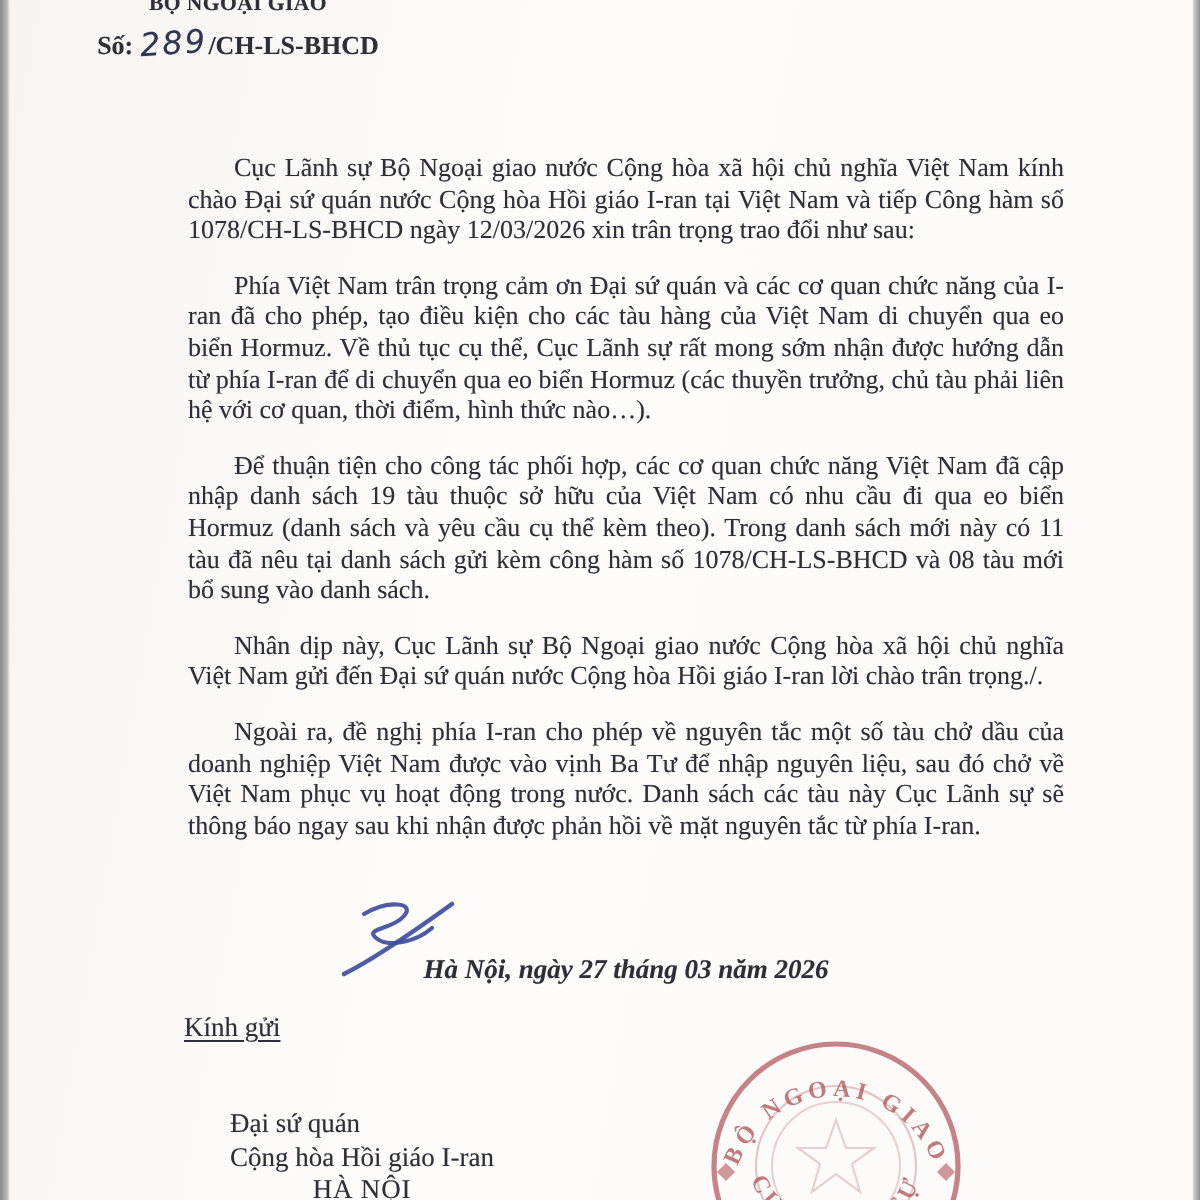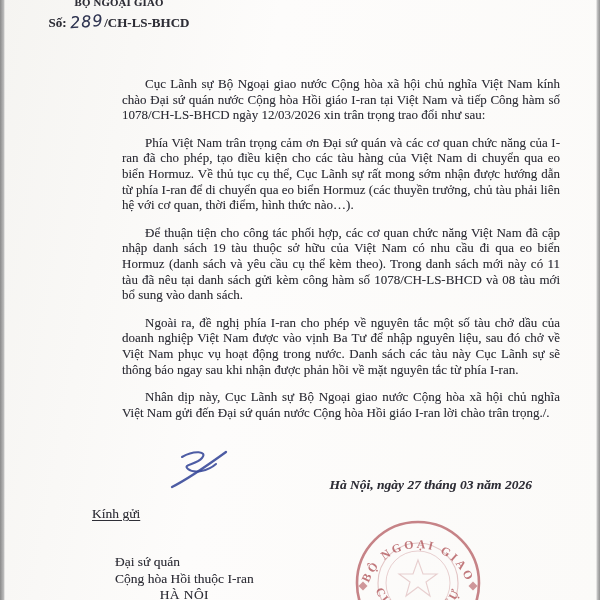--- a/index.html
+++ b/index.html
@@ -20,26 +20,26 @@
   .number-line{margin-top:4px;font-weight:bold;font-size:13px;line-height:18px;
     text-shadow:0 0 .5px rgba(40,40,55,.3);}
   .hand-number{
     display:inline-block;font-family:"DejaVu Sans",sans-serif;font-style:italic;
     font-weight:500;font-size:16px;color:#2f3552;transform:rotate(-4deg);
     margin:0 1px 0 3px;letter-spacing:1px;
   }
 
   .body-text{position:absolute;left:94px;top:76px;width:438px;
     font-size:13px;line-height:15.6px;text-align:justify;
-    text-shadow:0 0 .5px rgba(40,40,55,.32);margin-left:28px;}
+    text-shadow:0 0 .5px rgba(40,40,55,.32);}
   .body-text p{margin:0 0 12px 0;text-indent:23px;}
 
   .sig-mark{position:absolute;left:170px;top:449px;}
 
-  .date-line{position:absolute;left:94px;top:477px;width:438px;text-align:right;
+  .date-line{position:absolute;left:94px;top:477px;width:438px;text-align:center;
     font-style:italic;font-weight:bold;font-size:13.5px;
     text-shadow:0 0 .5px rgba(40,40,55,.32);}
 
   .kinh-gui{position:absolute;left:92px;top:506px;font-size:13.5px;
     text-decoration:underline;text-underline-offset:2px;
     text-shadow:0 0 .5px rgba(40,40,55,.32);}
 
   .address{position:absolute;left:115px;top:554px;font-size:13.5px;line-height:16.5px;
     text-shadow:0 0 .5px rgba(40,40,55,.32);}
   .address .caps-ul{text-decoration:underline;text-underline-offset:2px;letter-spacing:.4px;text-align:center;}
@@ -58,36 +58,36 @@
     <div class="lh-line">BỘ NGOẠI GIAO</div>
     <div class="number-line">
       <span>Số:</span><span class="hand-number">289</span><span>/CH-LS-BHCD</span>
     </div>
   </header>
 
   <main class="body-text">
     <p>Cục Lãnh sự Bộ Ngoại giao nước Cộng hòa xã hội chủ nghĩa Việt Nam kính chào Đại sứ quán nước Cộng hòa Hồi giáo I-ran tại Việt Nam và tiếp Công hàm số 1078/CH-LS-BHCD ngày 12/03/2026 xin trân trọng trao đổi như sau:</p>
     <p>Phía Việt Nam trân trọng cảm ơn Đại sứ quán và các cơ quan chức năng của I-ran đã cho phép, tạo điều kiện cho các tàu hàng của Việt Nam di chuyển qua eo biển Hormuz. Về thủ tục cụ thể, Cục Lãnh sự rất mong sớm nhận được hướng dẫn từ phía I-ran để di chuyển qua eo biển Hormuz (các thuyền trưởng, chủ tàu phải liên hệ với cơ quan, thời điểm, hình thức nào…).</p>
     <p>Để thuận tiện cho công tác phối hợp, các cơ quan chức năng Việt Nam đã cập nhập danh sách 19 tàu thuộc sở hữu của Việt Nam có nhu cầu đi qua eo biển Hormuz (danh sách và yêu cầu cụ thể kèm theo). Trong danh sách mới này có 11 tàu đã nêu tại danh sách gửi kèm công hàm số 1078/CH-LS-BHCD và 08 tàu mới bổ sung vào danh sách.</p>
+    <p>Nhân dịp này, Cục Lãnh sự Bộ Ngoại giao nước Cộng hòa xã hội chủ nghĩa Việt Nam gửi đến Đại sứ quán nước Cộng hòa Hồi giáo I-ran lời chào trân trọng./.</p>
     <p>Ngoài ra, đề nghị phía I-ran cho phép về nguyên tắc một số tàu chở dầu của doanh nghiệp Việt Nam được vào vịnh Ba Tư để nhập nguyên liệu, sau đó chở về Việt Nam phục vụ hoạt động trong nước. Danh sách các tàu này Cục Lãnh sự sẽ thông báo ngay sau khi nhận được phản hồi về mặt nguyên tắc từ phía I-ran.</p>
-    <p>Nhân dịp này, Cục Lãnh sự Bộ Ngoại giao nước Cộng hòa xã hội chủ nghĩa Việt Nam gửi đến Đại sứ quán nước Cộng hòa Hồi giáo I-ran lời chào trân trọng./.</p>
   </main>
 
   <svg class="sig-mark" width="60" height="42" viewBox="0 0 60 42">
     <path d="M12,8 C24,1 38,2 32,9 C26,16 12,15 18,20 C24,25 38,22 46,15" fill="none" stroke="#3a4a9a" stroke-width="2.1" stroke-linecap="round" opacity="0.9"></path>
     <path d="M2,38 C16,31 38,16 56,3" fill="none" stroke="#3a4a9a" stroke-width="2.3" stroke-linecap="round" opacity="0.9"></path>
   </svg>
 
   <div class="date-line">Hà Nội, ngày 27 tháng 03 năm 2026</div>
 
   <div class="kinh-gui">Kính gửi</div>
 
   <div class="address">
     <div>Đại sứ quán</div>
-    <div>Cộng hòa Hồi thuộc I-ran</div>
+    <div>Cộng hòa Hồi giáo I-ran</div>
     <div class="caps-ul">HÀ NỘI</div>
   </div>
 
   <svg class="seal" width="142" height="142" viewBox="0 0 142 142">
     <defs>
       <path id="arcTop" d="M 20,78 A 52,52 0 0 1 122,78"></path>
       <path id="arcBot" d="M 28,76 A 45,45 0 0 0 114,76"></path>
     </defs>
     <circle cx="71" cy="71" r="61" fill="none" stroke="#b1555a" stroke-width="2.6" opacity="0.72"></circle>
     <circle cx="71" cy="71" r="40" fill="none" stroke="#c98f92" stroke-width="1.1" opacity="0.5"></circle>

